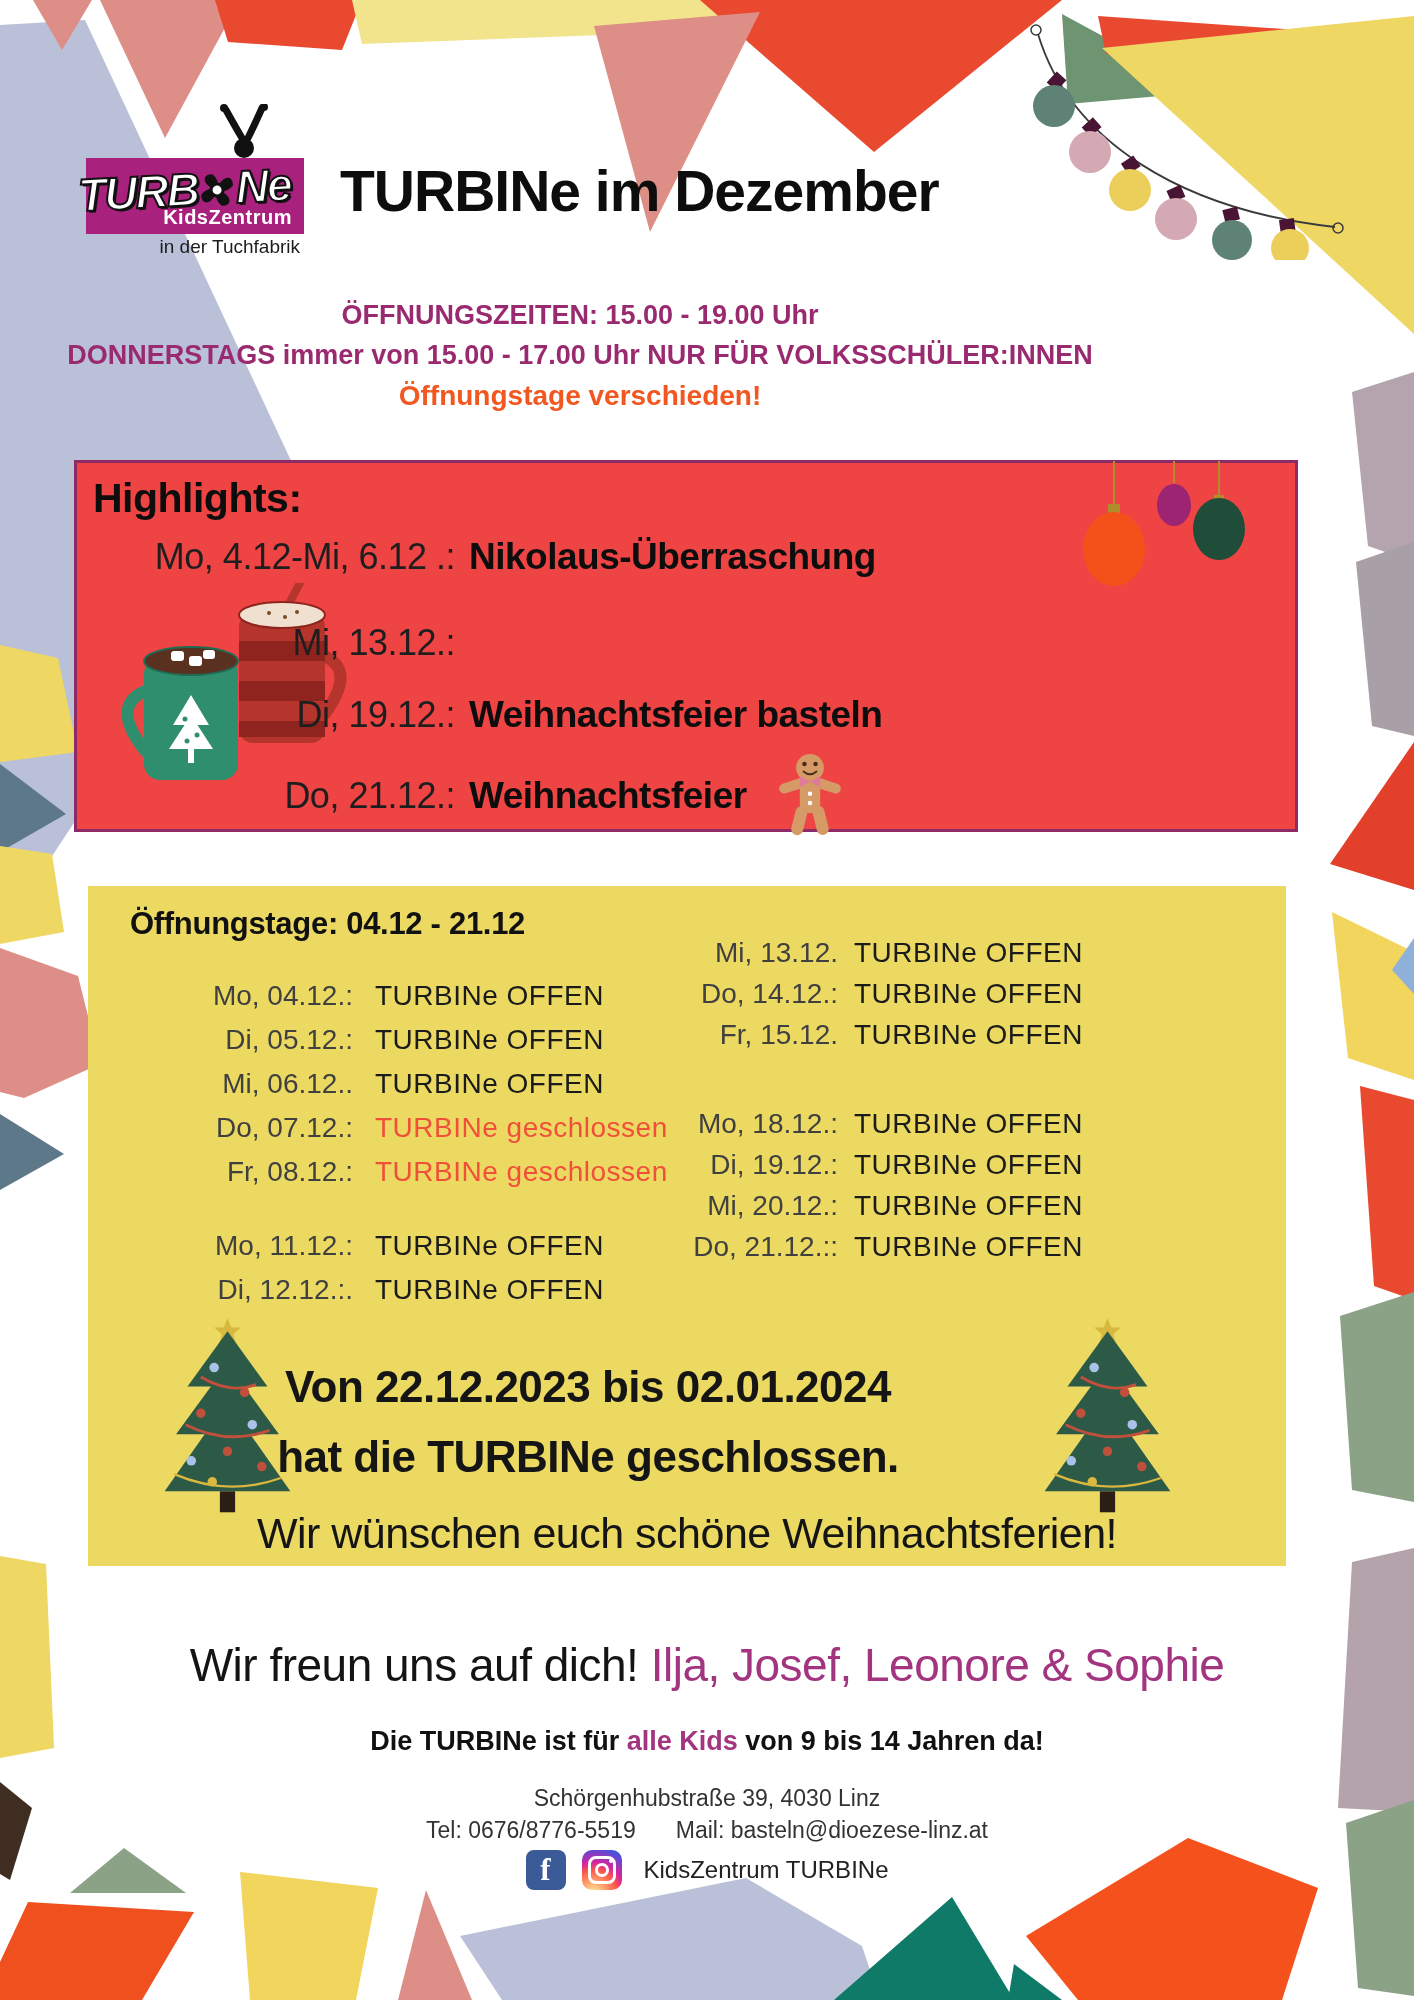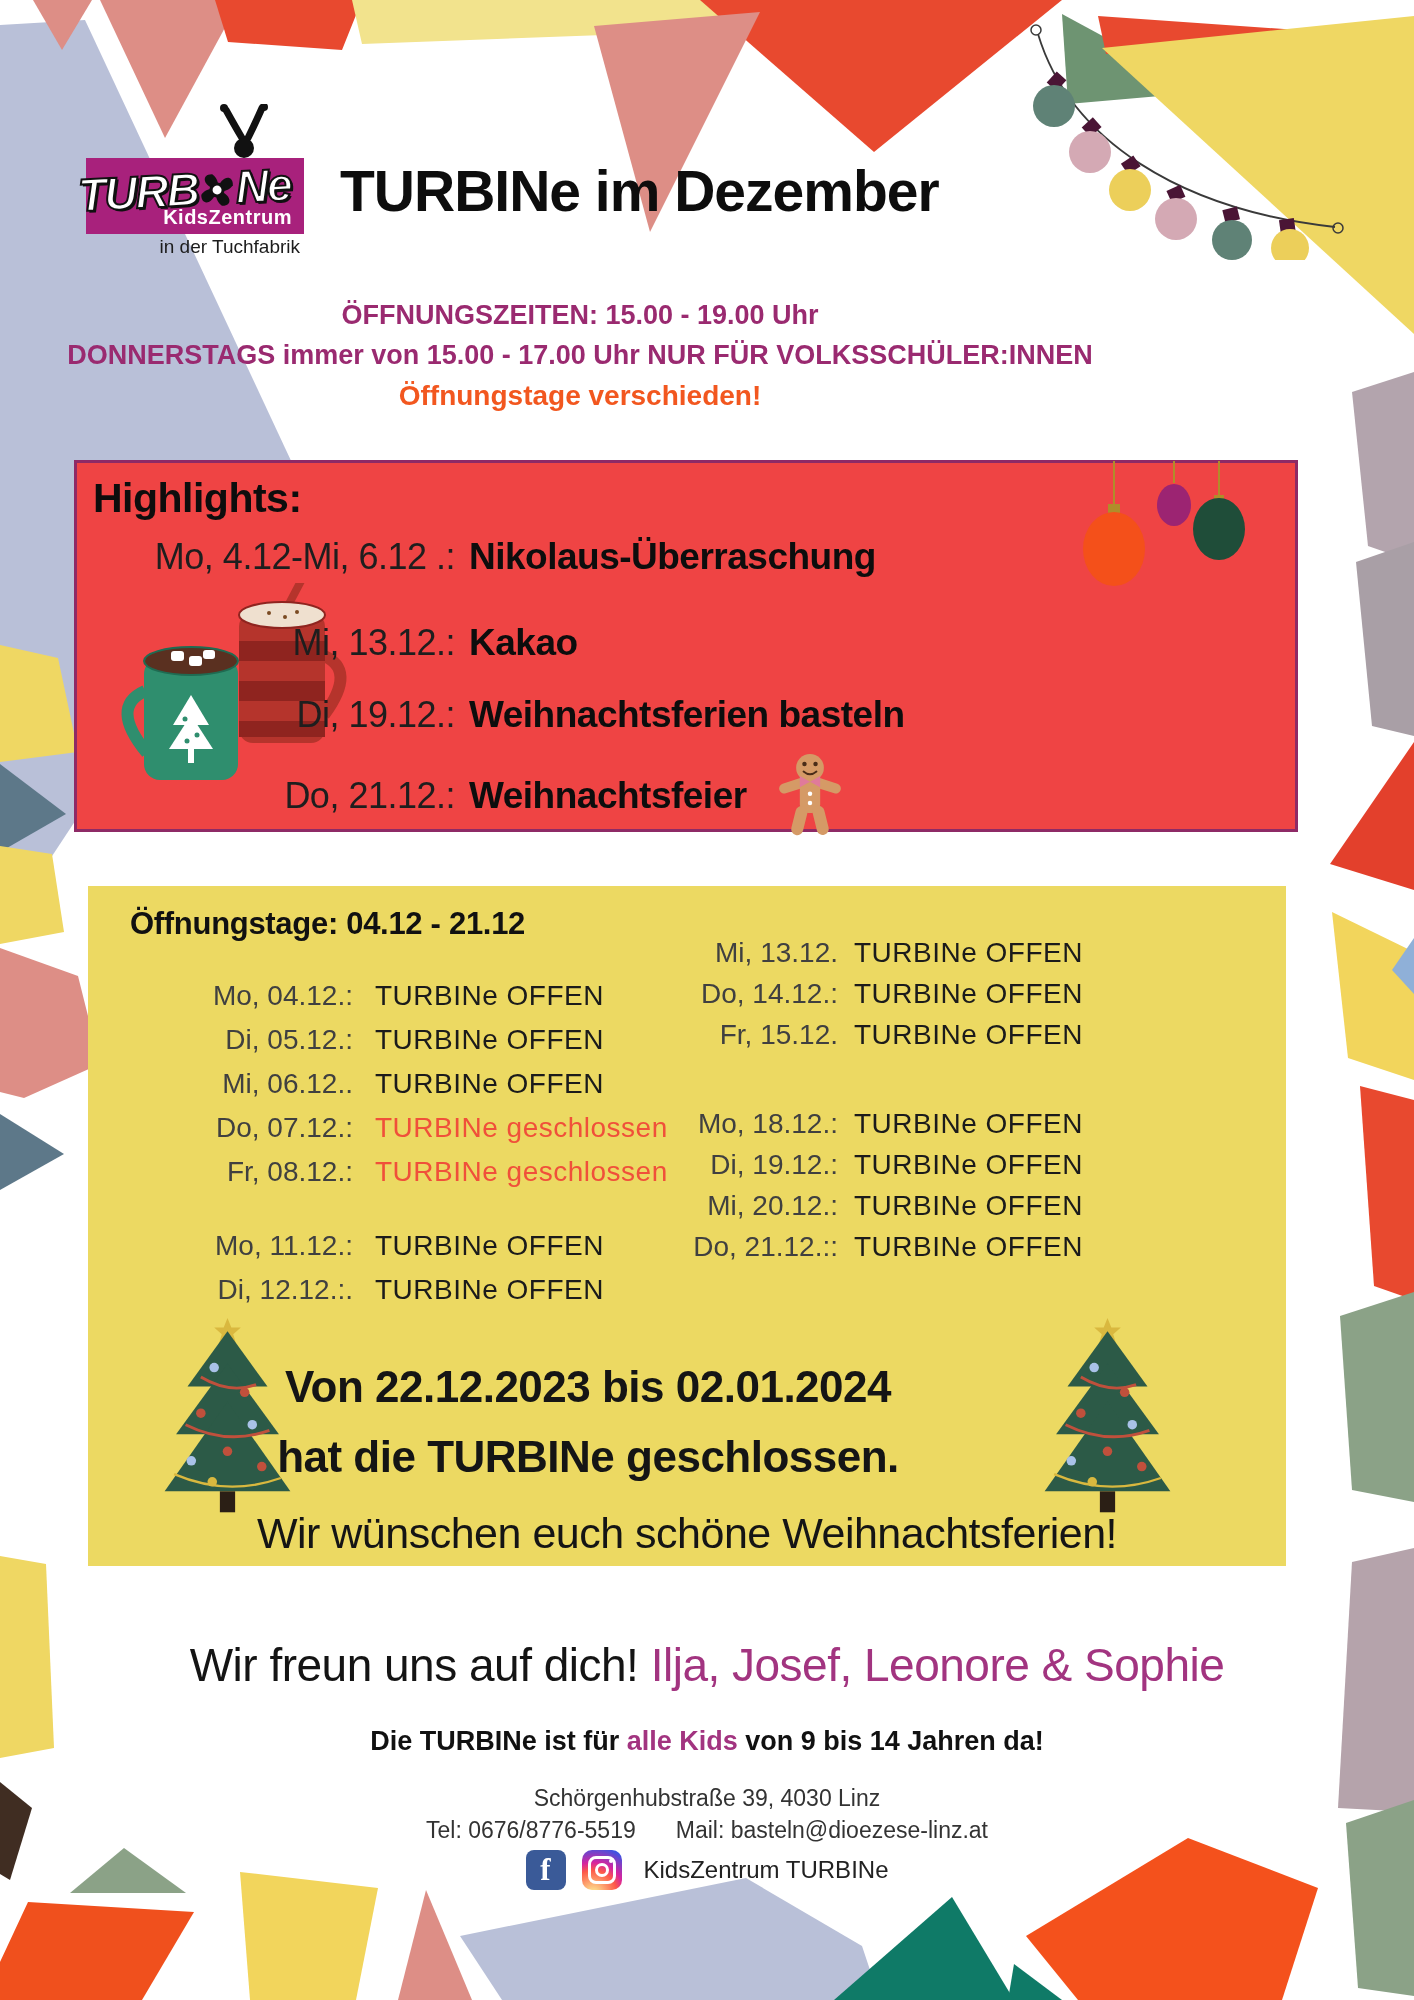--- a/index.html
+++ b/index.html
@@ -219,25 +219,24 @@
         <rect x="114" y="67" width="12" height="9" rx="3" fill="#fff"></rect>
       </svg>
 
       <div class="hl-rows">
         <div class="hl-row first">
           <span class="hl-date">Mo, 4.12-Mi, 6.12 .:</span>
           <span class="hl-event">Nikolaus-Überraschung</span>
         </div>
         <div class="hl-row">
           <span class="hl-date">Mi, 13.12.:</span>
-          <span class="hl-event">Kakao</span>
         </div>
         <div class="hl-row">
           <span class="hl-date">Di, 19.12.:</span>
-          <span class="hl-event">Weihnachtsferien basteln</span>
+          <span class="hl-event">Weihnachtsfeier basteln</span>
         </div>
         <div class="hl-row">
           <span class="hl-date">Do, 21.12.:</span>
           <span class="hl-event">
             <span>Weihnachtsfeier</span>
             <svg class="ginger" width="74" height="90" viewBox="0 0 80 95">
               <circle cx="40" cy="17" r="15" fill="#d59a66"></circle>
               <rect x="6" y="31" width="30" height="11" rx="5.5" fill="#d59a66" transform="rotate(-18 21 36)"></rect>
               <rect x="44" y="31" width="30" height="11" rx="5.5" fill="#d59a66" transform="rotate(18 59 36)"></rect>
               <rect x="29" y="28" width="22" height="38" rx="9" fill="#d59a66"></rect>

